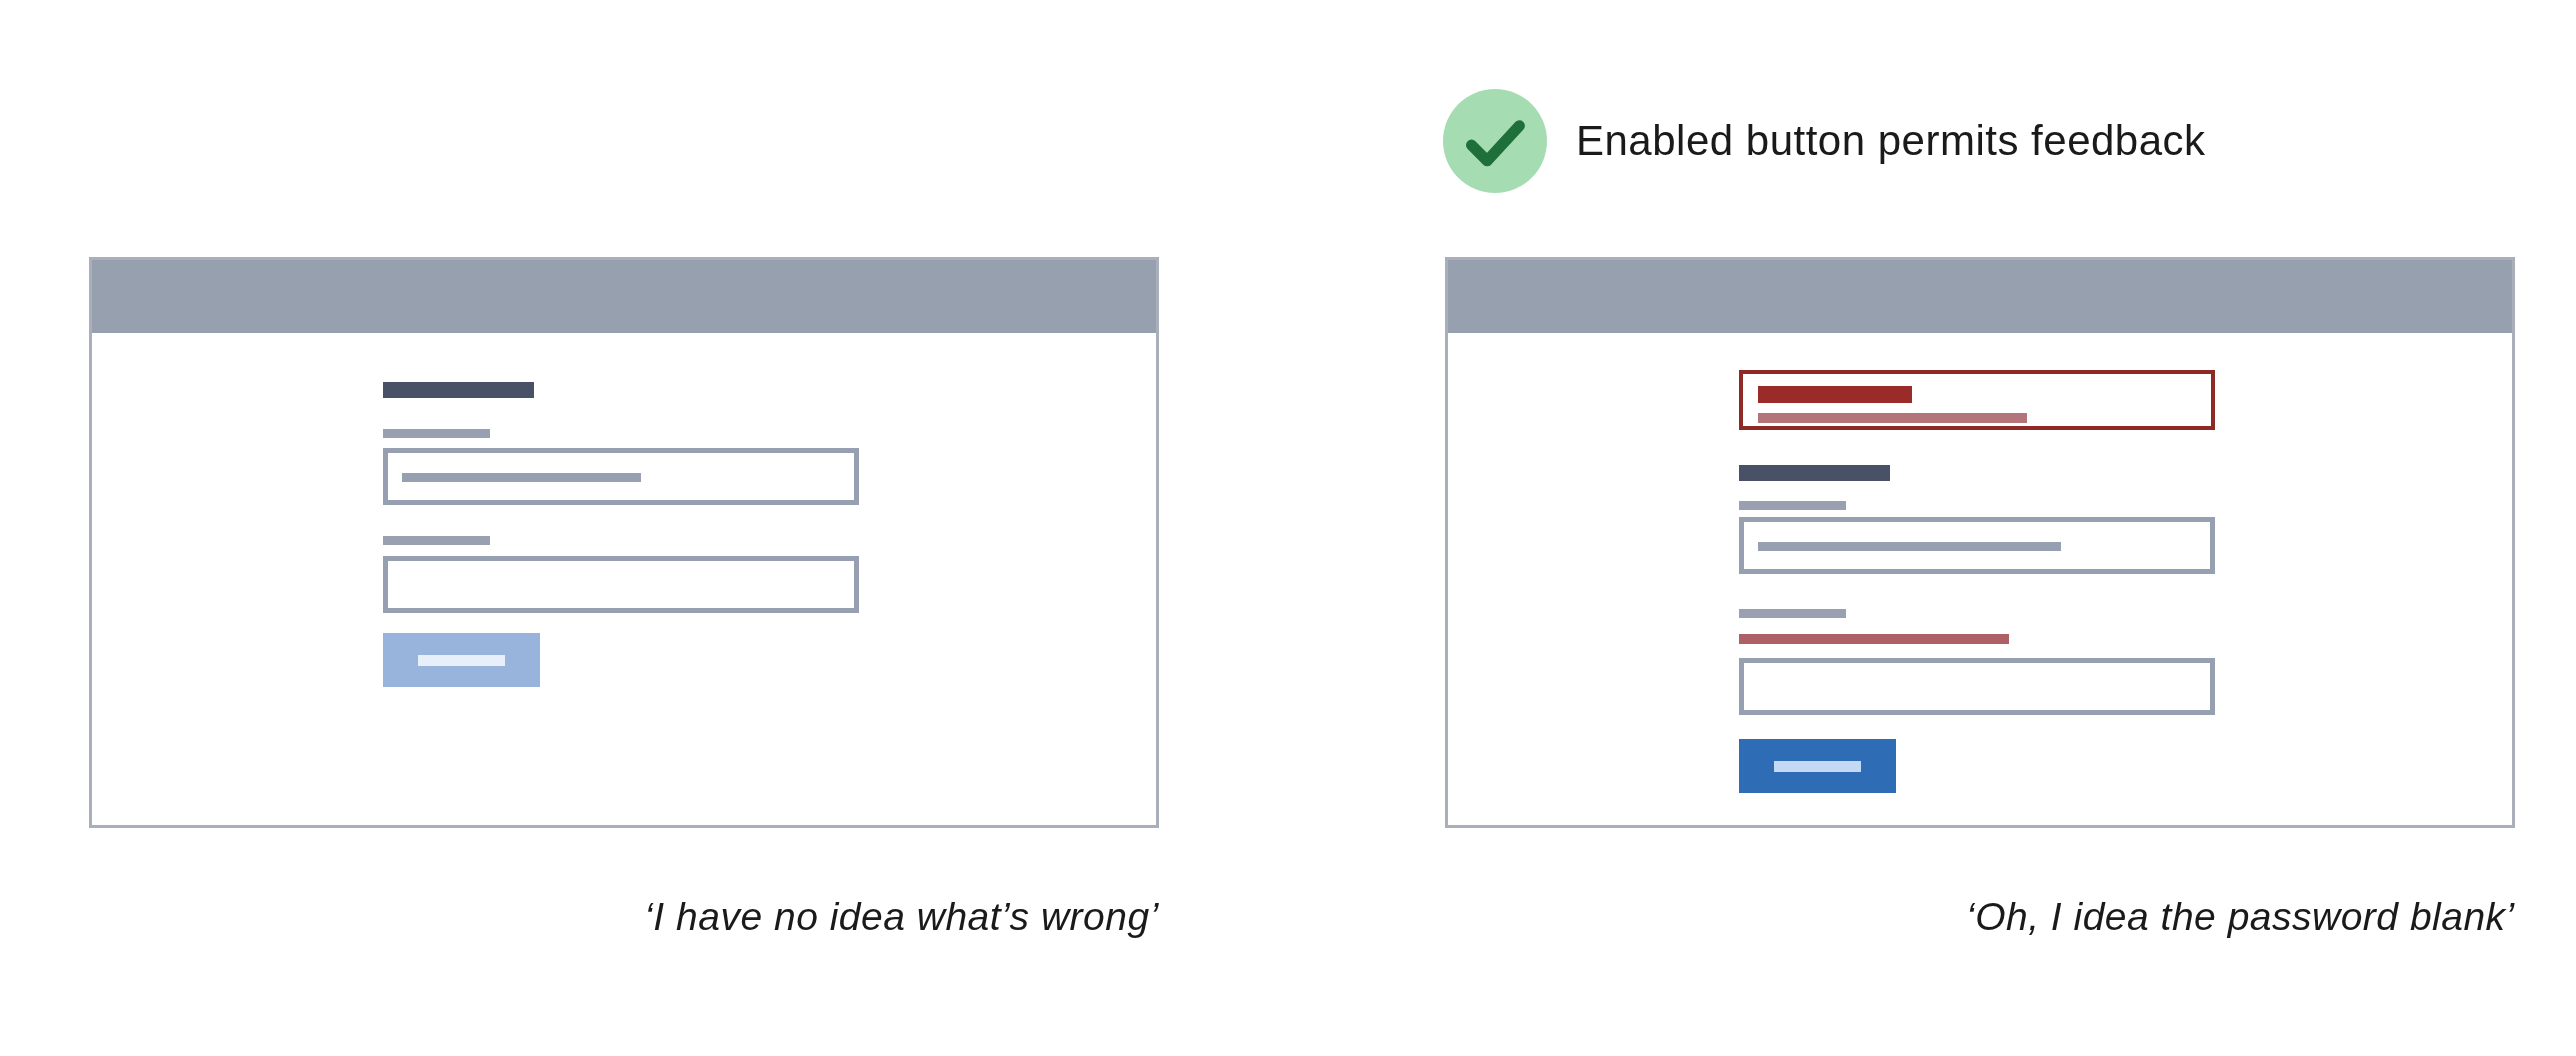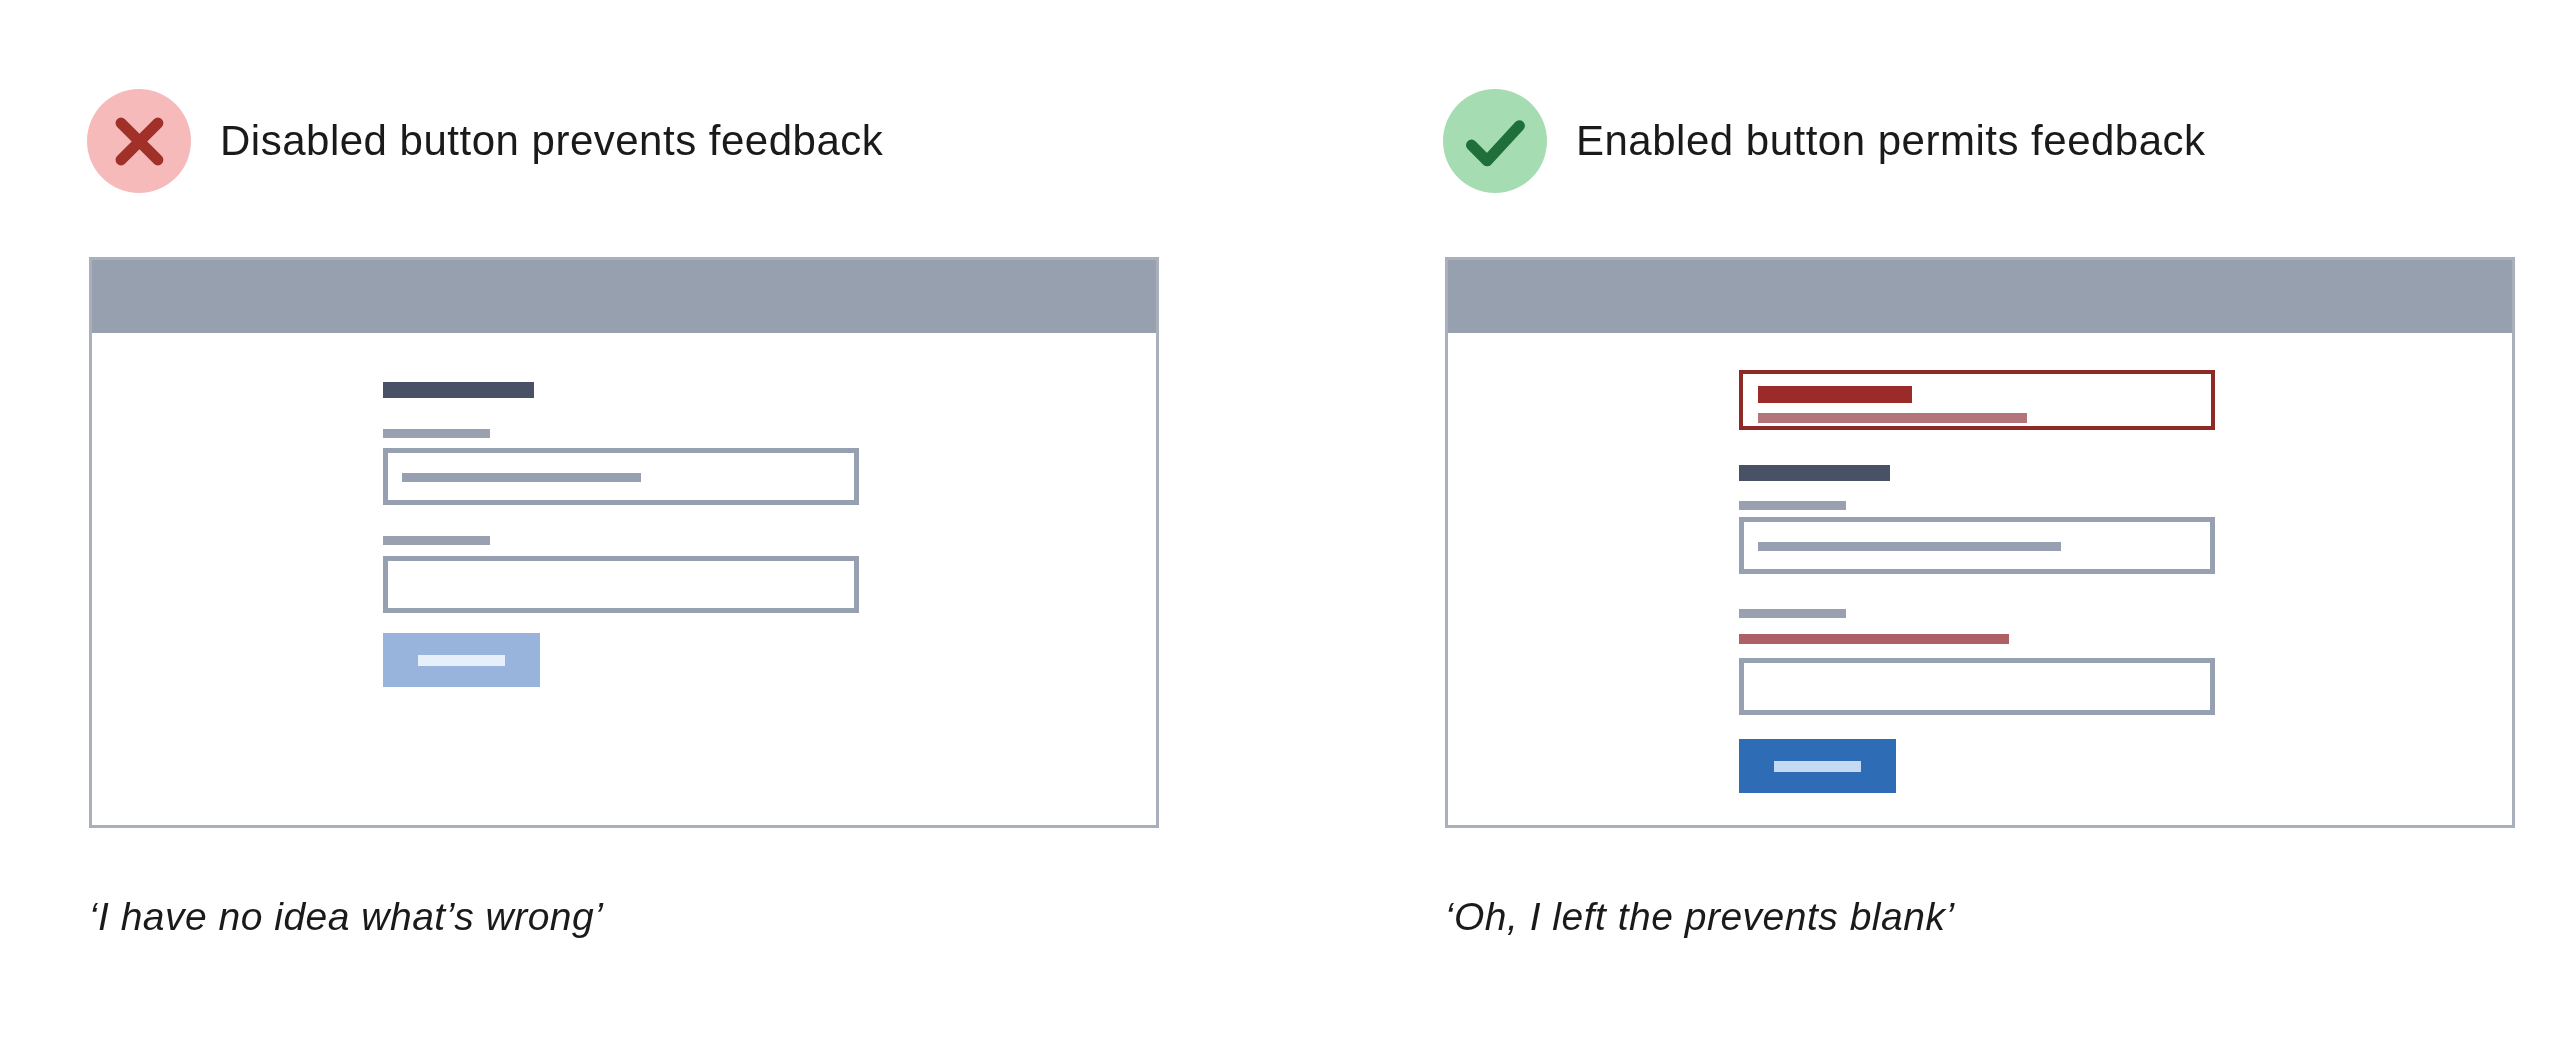--- a/index.html
+++ b/index.html
@@ -87,40 +87,31 @@
   .panel.right .label-1  { left: 291px; top: 241px; }
   .panel.right .input-1  { left: 291px; top: 257px; }
   .panel.right .input-1 .input-text { width: 303px; }
   .panel.right .label-2  { left: 291px; top: 349px; }
   .panel.right .error-msg { left: 291px; top: 374px; width: 270px; height: 10px; background: #ad6065; }
   .panel.right .input-2  { left: 291px; top: 398px; }
   .panel.right .mock-button { left: 291px; top: 479px; }
 
   .caption {
     position: absolute; left: 1.8px; top: 812px; width: 1070px;
-    text-align: left;
+    text-align: right;
     font-size: 39px; font-style: italic; color: #1a1a1a;
     letter-spacing: 0.5px;
   }
 </style>
 </head>
 <body>
 
 <div class="canvas">
 
   <div class="panel left">
-    <div class="hdr">
-      <div class="badge error">
-        <svg width="104" height="104" viewBox="0 0 113 113">
-          <line x1="37" y1="37" x2="77" y2="77" stroke="#a03028" stroke-width="12" stroke-linecap="round"></line>
-          <line x1="77" y1="37" x2="37" y2="77" stroke="#a03028" stroke-width="12" stroke-linecap="round"></line>
-        </svg>
-      </div>
-      <div class="hdr-title">Disabled button prevents feedback</div>
-    </div>
 
     <div class="window">
       <div class="window-header"></div>
       <div class="bar heading"></div>
       <div class="bar label label-1"></div>
       <div class="mock-input input-1">
         <div class="input-text"></div>
       </div>
       <div class="bar label label-2"></div>
       <div class="mock-input input-2"></div>
@@ -154,17 +145,17 @@
         <div class="input-text"></div>
       </div>
       <div class="bar label label-2"></div>
       <div class="bar error-msg"></div>
       <div class="mock-input input-2"></div>
       <div class="mock-button enabled">
         <div class="btn-text"></div>
       </div>
     </div>
 
-    <div class="caption">‘Oh, I left the prevents blank’</div>
+    <div class="caption">‘Oh, I idea the password blank’</div>
   </div>
 
 </div>
 
 
 </body></html>

